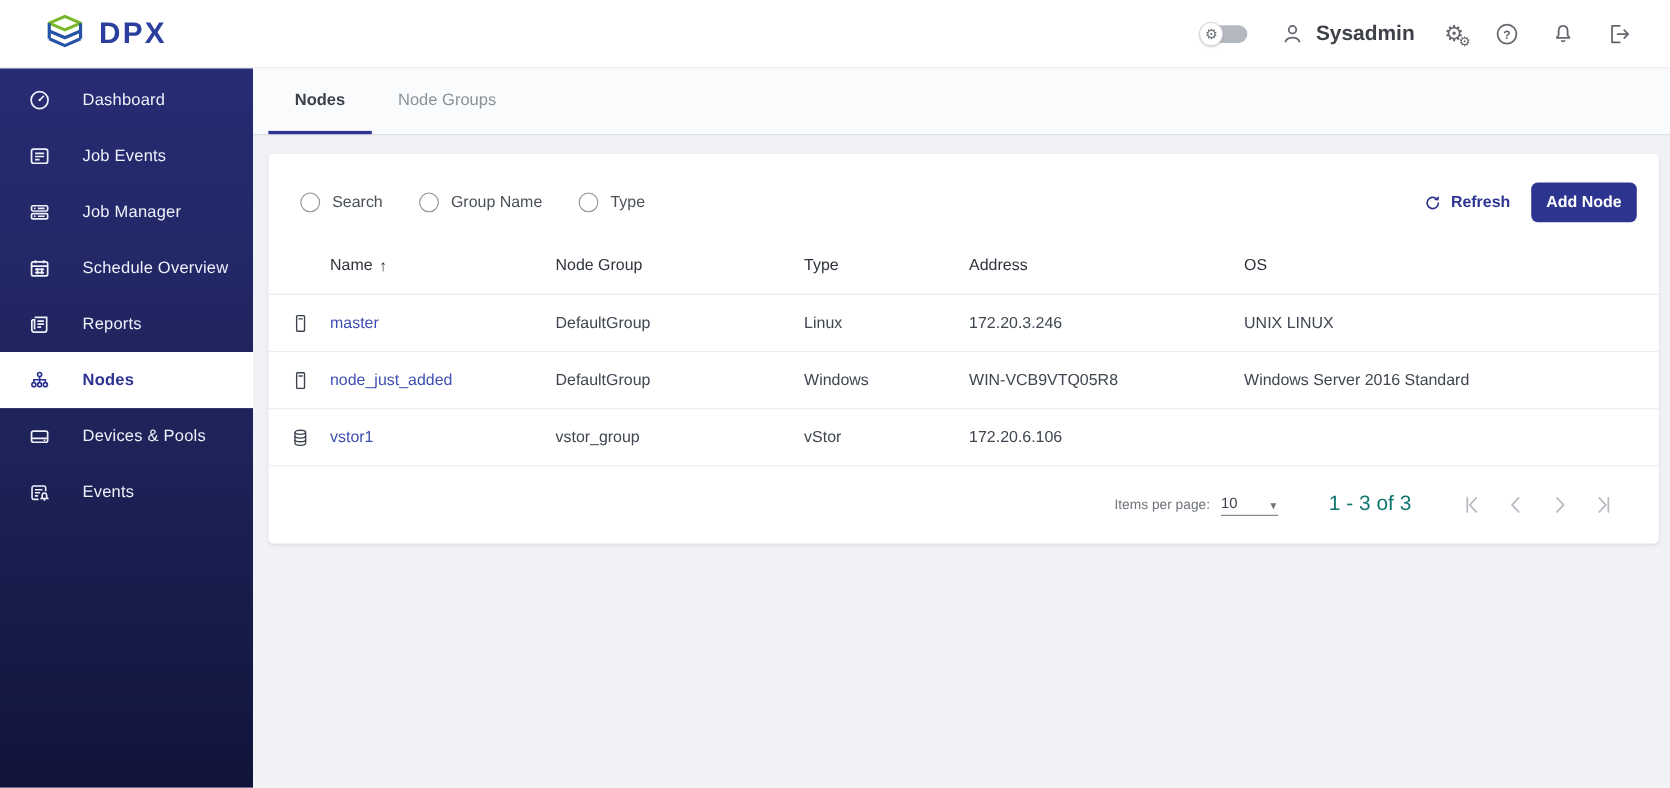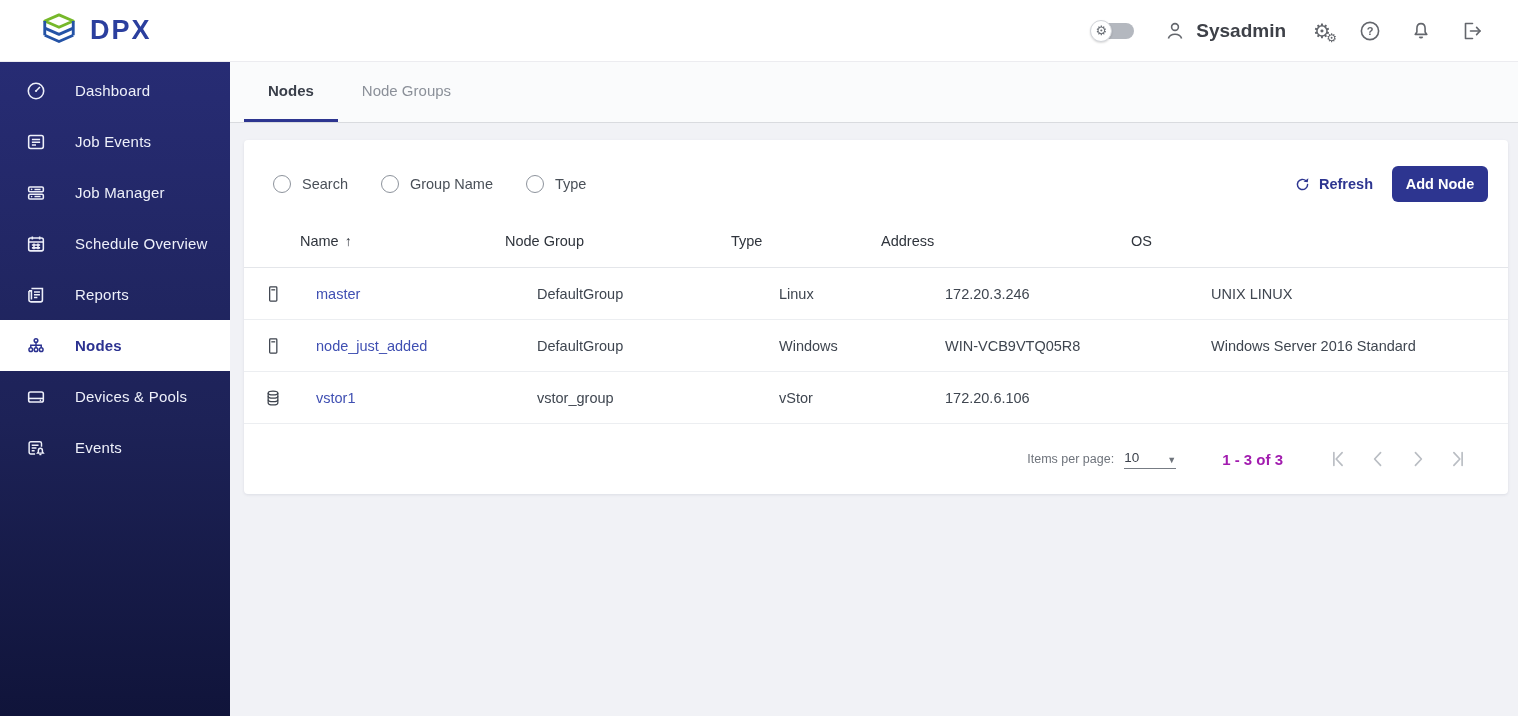--- a/index.html
+++ b/index.html
@@ -55,31 +55,31 @@
   .spacer{flex:1;}
   .refresh{display:flex;align-items:center;gap:8px;color:var(--accent);font-size:14.5px;font-weight:bold;cursor:pointer;margin-right:19px;}
   .add-node{background:var(--accent);color:#fff;border:none;border-radius:6px;height:36px;min-width:96px;
             padding:0 1px;font-size:14.5px;font-weight:bold;font-family:inherit;cursor:pointer;}
 
   .tbl{margin-top:13px;}
   .thead,.trow{display:grid;grid-template-columns:37px 205px 226px 150px 250px 1fr;align-items:center;padding-left:19px;}
   .thead{height:53px;border-bottom:1px solid #e4e6ea;color:#2f343c;font-size:14.5px;}
   .thead .cell{display:flex;align-items:center;gap:6px;}
   .sort-arrow{font-size:14px;color:#2f343c;}
-  .trow{height:52px;border-bottom:1px solid #eceef1;font-size:14.5px;color:#3f4650;cursor:pointer;gap:16px;}
+  .trow{height:52px;border-bottom:1px solid #eceef1;font-size:14.5px;color:#3f4650;cursor:pointer;}
   .icon-cell{display:flex;align-items:center;color:#3c424c;}
   .name-link{color:var(--link);text-decoration:none;}
 
   .pag{height:70px;display:flex;align-items:center;justify-content:flex-end;padding-right:37px;color:#6f747c;}
   .ipp-label{font-size:12.5px;color:#6f747c;}
   .ipp-select{display:flex;align-items:flex-end;justify-content:space-between;width:52px;margin-left:10px;
               border-bottom:1px solid #777c84;padding-bottom:3px;cursor:pointer;gap:12px;}
   .ipp-value{font-size:13.5px;color:#3c424c;}
   .ipp-caret{font-size:9px;color:#6f747c;}
-  .range{font-size:15px;color:#a21caf;margin:0 42px 0 46px;font-weight:bold;}
+  .range{font-size:19px;color:#0f766e;margin:0 42px 0 46px;}
   .pagnav{display:flex;align-items:center;gap:14px;}
   .pagbtn{width:26px;height:26px;display:flex;align-items:center;justify-content:center;color:#b9bdc3;cursor:pointer;}
 </style>
 </head>
 <body>
 
 <div class="topbar">
   <div class="logo">
     <svg width="42" height="38" viewBox="0 0 44 40">
       <path d="M22 3 L37 9.5 L22 16 L7 9.5 Z" fill="none" stroke="#76b82a" stroke-width="3" stroke-linejoin="round"></path>

